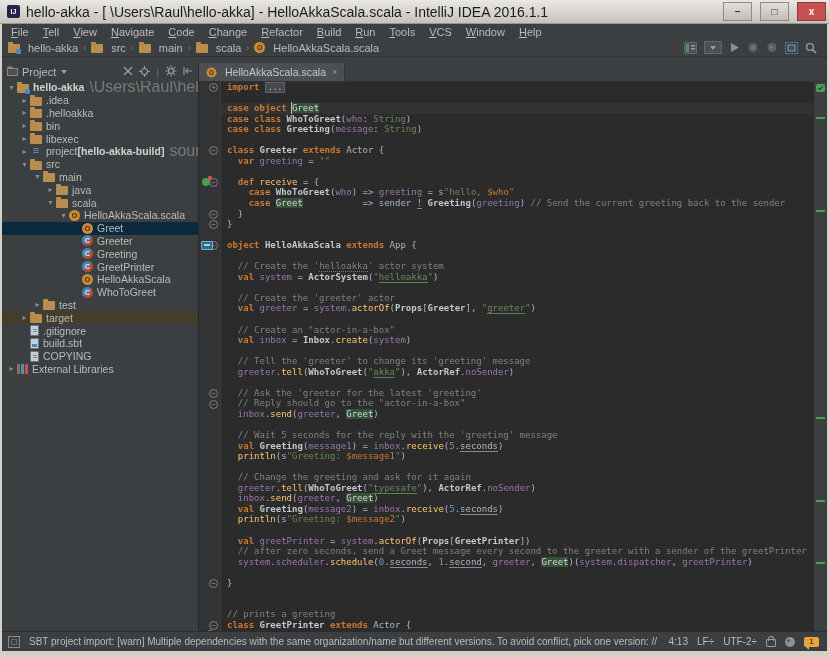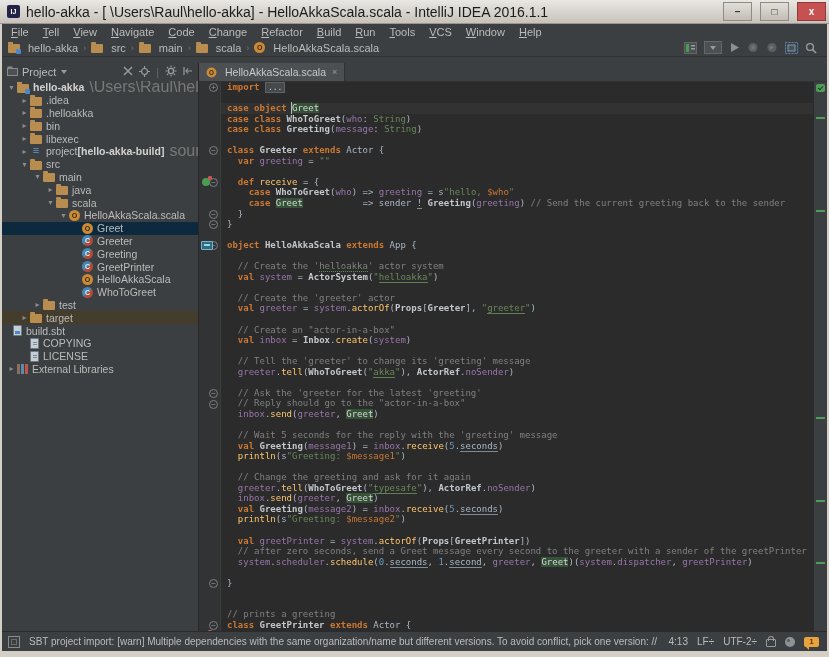--- a/index.html
+++ b/index.html
@@ -370,34 +370,34 @@
           <div class="trow" style="padding-left: 30px;">
             <span class="arrow">▸</span>
             <span class="ti ti-folder" style="margin-top: 2px;"></span>
             <span>test</span>
           </div>
           <div class="trow exc" style="padding-left: 17px;">
             <span class="arrow">▸</span>
             <span class="ti ti-folder" style="margin-top: 2px;"></span>
             <span>target</span>
           </div>
-          <div class="trow" style="">
+          <div class="trow" style="padding-left: 17px;">
+            <span class="arrow"></span>
+            <span class="ti ti-file"></span>
+            <span>.gitignore</span>
+          </div>
+          <div class="trow" style="padding-left: 17px;">
             <span class="arrow"></span>
             <span class="ti ti-sbtfile"></span>
             <span>build.sbt</span>
           </div>
           <div class="trow" style="padding-left: 17px;">
             <span class="arrow"></span>
             <span class="ti ti-file"></span>
             <span>COPYING</span>
-          </div>
-          <div class="trow" style="padding-left: 17px;">
-            <span class="arrow"></span>
-            <span class="ti ti-file"></span>
-            <span>LICENSE</span>
           </div>
           <div class="trow" style="padding-left: 4px;">
             <span class="arrow">▸</span>
             <span class="ti ti-lib"></span>
             <span>External Libraries</span>
           </div>
         </div>
     </div>
 
     <div id="editor">

